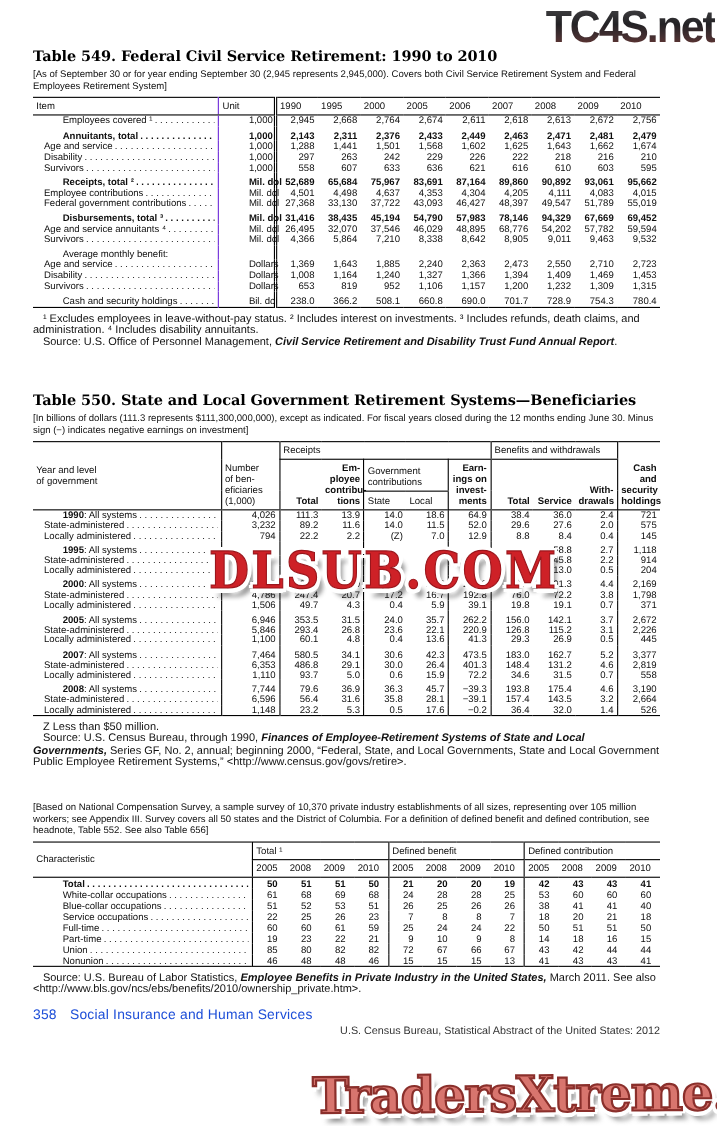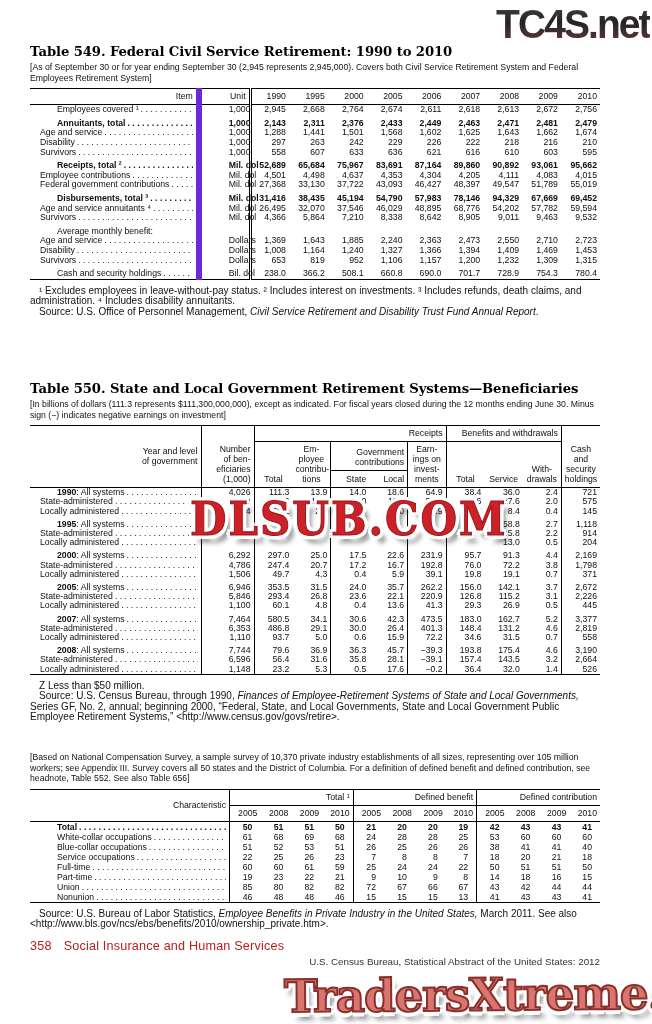--- a/index.html
+++ b/index.html
@@ -5,46 +5,46 @@
   html,body{margin:0;padding:0;}
   body{width:652px;height:1024px;position:relative;overflow:hidden;background:#fff;
        font-family:"Liberation Sans",sans-serif;color:#0e0e0e;}
   .page{position:absolute;left:30px;top:0;width:570px;}
   .t-title{font-family:"DejaVu Serif",serif;font-weight:bold;font-size:13.2px;line-height:15.4px;
            margin:0 0 3px 0;letter-spacing:-.1px;color:#000;}
   .tl{display:block;}
   .headnote{font-size:8.7px;line-height:10.4px;margin:0 0 5px 0;color:#111;}
   .fnotes{margin-top:6px;}
   .fnote{font-size:10px;line-height:10.4px;margin:0;text-indent:9px;color:#111;}
-  .it{font-style:italic;}
+  .it{font-style:italic;font-weight:bold;}
   table{width:100%;border-collapse:collapse;table-layout:fixed;}
   table{border-top:1.5px solid #000;border-bottom:1px solid #000;}
   th{font-weight:normal;font-size:8.7px;padding:2px 3px 3px;vertical-align:bottom;border-bottom:1px solid #000;color:#0e0e0e;}
   td{font-size:8.7px;line-height:9.6px;padding:0 3px;vertical-align:bottom;}
   .t550 td{line-height:9.2px;}
   .t551 td{line-height:10px;}
   .num{text-align:right;white-space:nowrap;}
   .t551 td.num{padding-right:8px;}
-  .ct{text-align:right;}
-  .ra{text-align:center;}
+  .ct{text-align:left;}
+  .ra{text-align:right;font-weight:bold;}
   .pre{white-space:pre-line;}
   .mid{vertical-align:middle;}
   tr.b td{font-weight:bold;}
   tr.gap td{padding-top:4px;}
   .ind .lab{padding-left:7px;}
-  .ul{border-left:6px solid #6d28d9;margin-top:40px;}
+  .ul{border-left:1px solid #6d28d9;margin-top:40px;}
   .dl{border-left:3px double #000;}
   .vl{border-left:1px solid #000;}
   .leader{display:flex;align-items:baseline;min-width:0;}
   .lab{flex:0 0 auto;white-space:nowrap;padding-left:24px;}
   .fill{flex:1 1 auto;min-width:0;overflow:hidden;white-space:nowrap;margin-left:2px;}
   .fill::after{content:". . . . . . . . . . . . . . . . . . . . . . . . . . . . . . . . . . . . . . . . . . . .";}
-  .sec550{margin-top:64px;}
+  .sec550{margin-top:40px;}
   .sec551{margin-top:30px;}
-  .pg-footer{margin-top:10px;font-size:12.6px;color:#b91c1c;letter-spacing:.2px;}
+  .pg-footer{margin-top:10px;font-size:12.6px;color:#1d4ed8;letter-spacing:.2px;}
   .pg-num{margin-right:12px;}
   .imprint{margin-top:3px;font-size:9.8px;color:#333;text-align:right;}
   .wm{position:absolute;z-index:9;pointer-events:none;white-space:nowrap;}
   #wm-top{top:1px;right:2px;font-family:"Liberation Sans",sans-serif;font-weight:700;font-size:41px;
           letter-spacing:-2px;transform:scaleX(.95);transform-origin:right top;color:#3c3336;}
   @supports ((-webkit-background-clip:text)){
     #wm-top{background:linear-gradient(180deg,#4b4b4d 0%,#232225 45%,#463032 70%,#78342c 100%);
             -webkit-background-clip:text;background-clip:text;color:transparent;}
   }
   #wm-mid{left:190px;top:492px;font-family:"DejaVu Serif",serif;font-weight:700;font-size:42px;

